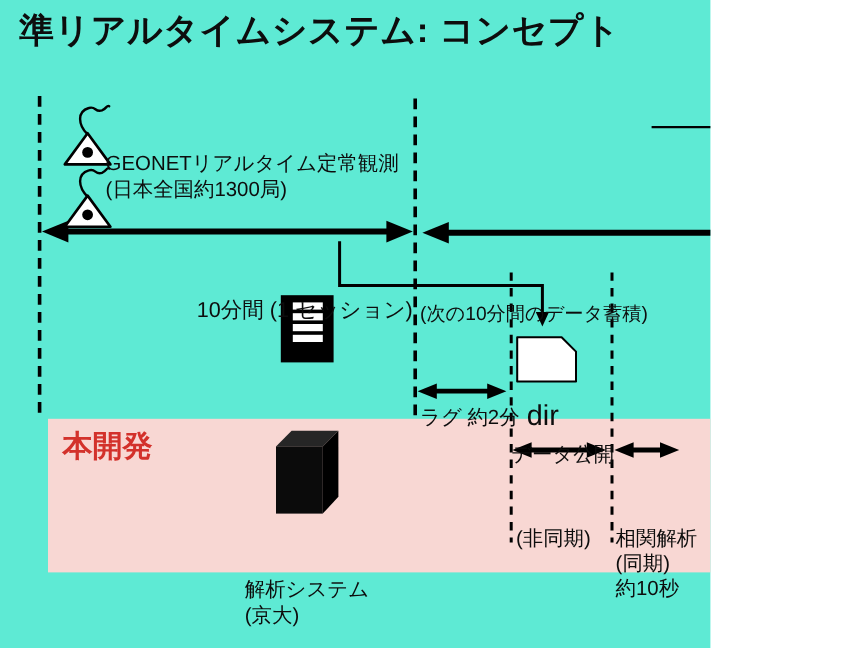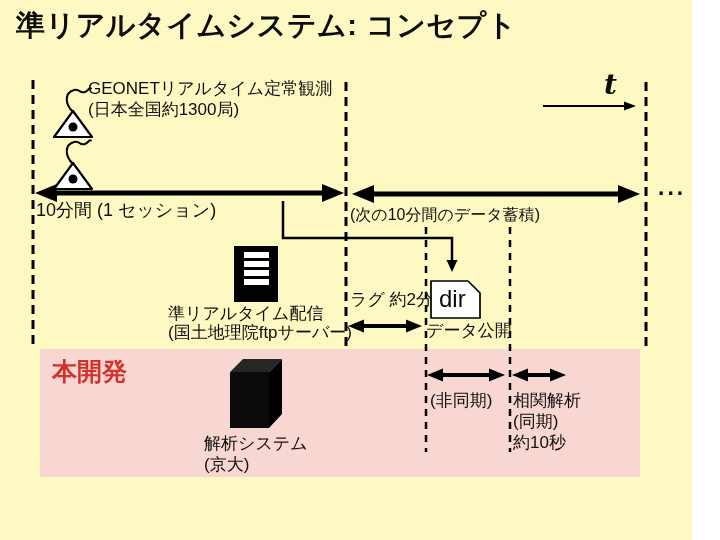--- a/index.html
+++ b/index.html
@@ -1,26 +1,26 @@
 <!DOCTYPE html>
 <html><head>
 <meta charset="utf-8">
 <style>
   html,body{margin:0;padding:0;background:#ffffff;}
   .slide{
-    position:relative;width:692px;height:540px;background:#fef9c3;overflow:hidden;
+    position:relative;width:592px;height:540px;background:#5eead4;overflow:hidden;
     font-family:"Liberation Sans",sans-serif;color:#0d0d0d;
   }
   .abs{position:absolute;}
   .title{
     left:16px;top:6px;font-size:29px;font-weight:bold;letter-spacing:0.5px;white-space:nowrap;
   }
-  .label{font-size:17px;line-height:21px;white-space:nowrap;}
+  .label{font-size:17px;line-height:21px;white-space:nowrap;margin-top:48px;}
   .obs{left:88px;top:78px;}
-  .s1{left:36px;top:200px;width:308px;text-align:left;font-size:18px;}
+  .s1{left:36px;top:200px;width:308px;text-align:right;font-size:18px;}
   .s2{left:350px;top:204px;width:294px;text-align:left;font-size:16px;}
   .t-label{
     left:604px;top:68px;font-size:28px;font-weight:bold;font-style:italic;
     font-family:"DejaVu Serif","Liberation Serif",serif;
   }
   .dots{left:658px;top:174px;font-size:23px;font-weight:bold;letter-spacing:3px;}
   .srv{left:168px;top:304px;line-height:19px;}
   .lag{left:350px;top:289px;}
   .dirtxt{left:439px;top:288px;font-size:24px;}
   .pub{left:426px;top:320px;}
@@ -120,24 +120,20 @@
     <div>GEONETリアルタイム定常観測</div>
     <div>(日本全国約1300局)</div>
   </div>
 
   <div class="abs label s1">10分間 (1 セッション)</div>
   <div class="abs label s2">(次の10分間のデータ蓄積)</div>
 
   <div class="abs t-label">t</div>
   <div class="abs dots">...</div>
 
-  <div class="abs label srv">
-    <div>準リアルタイム配信</div>
-    <div>(国土地理院ftpサーバー)</div>
-  </div>
 
   <div class="abs label lag">ラグ 約2分</div>
 
   <div class="abs label dirtxt">dir</div>
   <div class="abs label pub">データ公開</div>
 
   <div class="abs devlabel">本開発</div>
 
   <div class="abs label ana">
     <div>解析システム</div>

